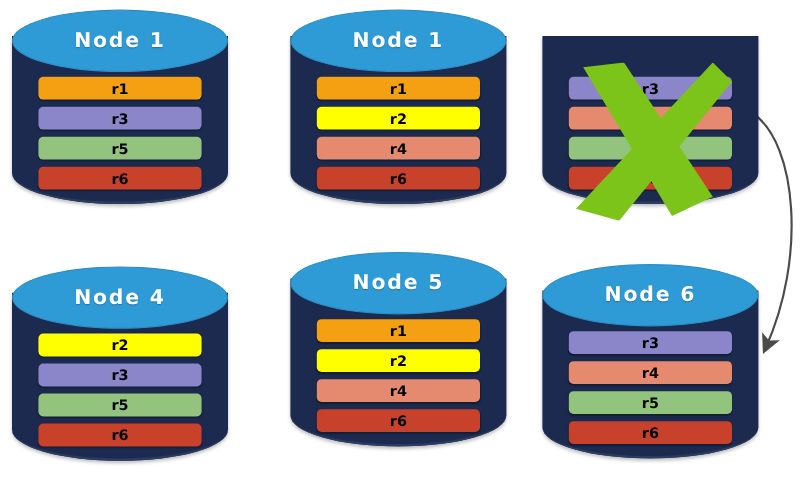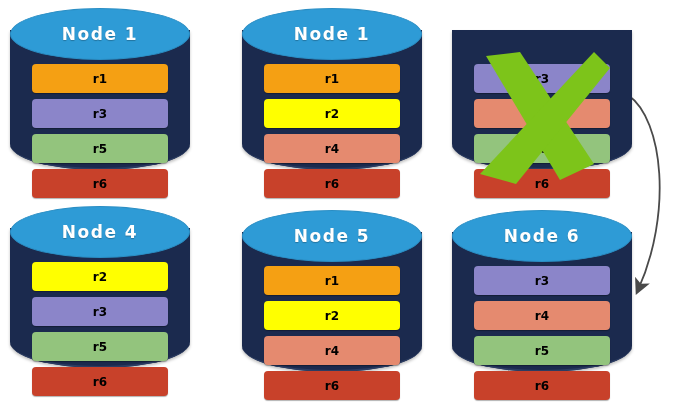--- a/index.html
+++ b/index.html
@@ -59,21 +59,21 @@
   .bars{
     position:absolute;
     left:0;top:56px;
     width:180px;
     padding:0 22px;
     box-sizing:border-box;
     display:flex;flex-direction:column;
     gap:6px;
   }
   .bar{
-    height:29px;
+    height:19px;
     border-radius:4px;
     display:flex;align-items:center;justify-content:center;
     font-size:12px;font-weight:bold;color:#000000;
     box-shadow:0 1px 1px rgba(0,0,0,0.3);
     text-align:right;
   }
 
   
   .x-mark{
     position:absolute;
@@ -134,21 +134,21 @@
       <div class="bar" style="background:#e58a6f;">r4</div>
       <div class="bar" style="background:#93c47d;">r5</div>
       <div class="bar" style="background:#c8412a;">r6</div>
     </div>
     <svg class="x-mark" viewBox="0 0 140 132">
       <path d="M16,4 L50,0 L124,112 L90,128 Z" fill="#7dc41a"></path>
       <path d="M124,0 L140,16 L46,132 L10,122 Z" fill="#7dc41a"></path>
     </svg>
   </div>
 
-  <div class="node" style="left:10px;top:206px;padding-left:24px;">
+  <div class="node" style="left:10px;top:222px;padding-left:24px;">
     <div class="cyl-body"></div>
     <div class="cyl-top">
       <span class="node-title">Node 4</span>
     </div>
     <div class="bars">
       <div class="bar" style="background:#ffff00;">r2</div>
       <div class="bar" style="background:#8b85c9;">r3</div>
       <div class="bar" style="background:#93c47d;">r5</div>
       <div class="bar" style="background:#c8412a;">r6</div>
     </div>
@@ -160,21 +160,21 @@
       <span class="node-title">Node 5</span>
     </div>
     <div class="bars">
       <div class="bar" style="background:#f5a013;">r1</div>
       <div class="bar" style="background:#ffff00;">r2</div>
       <div class="bar" style="background:#e58a6f;">r4</div>
       <div class="bar" style="background:#c8412a;">r6</div>
     </div>
   </div>
 
-  <div class="node" style="left:452px;top:210px;padding-left:44px;">
+  <div class="node" style="left:452px;top:220px;padding-left:44px;">
     <div class="cyl-body"></div>
     <div class="cyl-top">
       <span class="node-title">Node 6</span>
     </div>
     <div class="bars">
       <div class="bar" style="background:#8b85c9;">r3</div>
       <div class="bar" style="background:#e58a6f;">r4</div>
       <div class="bar" style="background:#93c47d;">r5</div>
       <div class="bar" style="background:#c8412a;">r6</div>
     </div>

